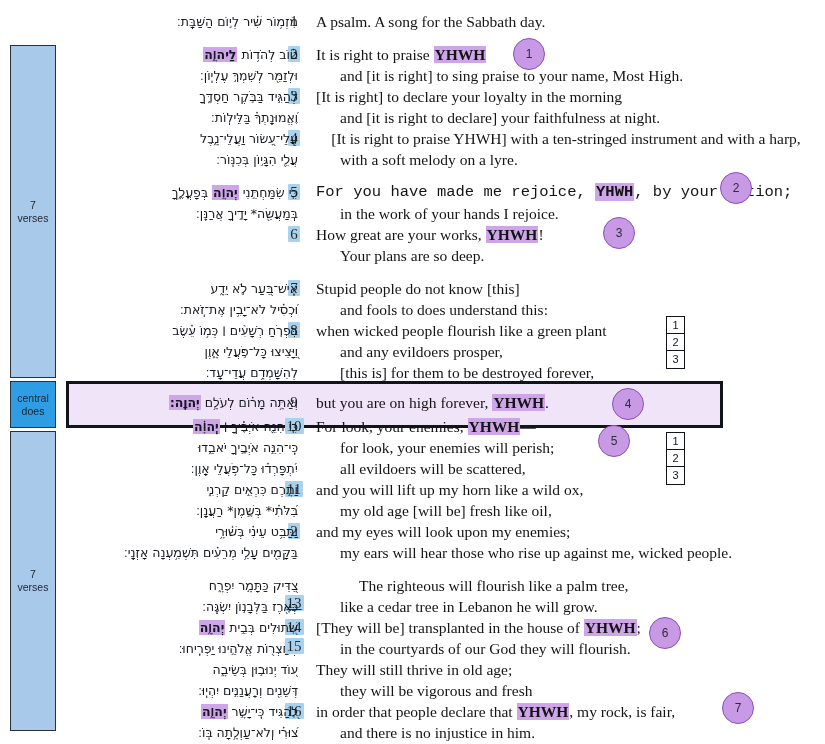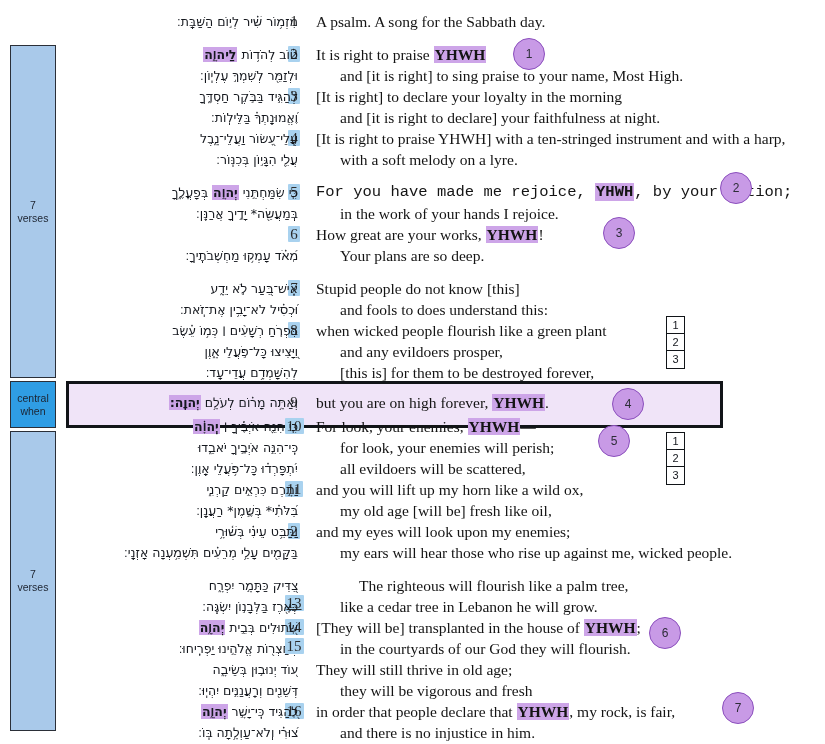--- a/index.html
+++ b/index.html
@@ -164,21 +164,21 @@
 
 <div id="sidebar">
 
   <div class="struct-bar light" style="top:45px;height:333px;">
     <span>7</span>
     <span>verses</span>
   </div>
 
   <div class="struct-bar dark" style="top:381px;height:47px;">
     <span>central</span>
-    <span>when</span>
+    <span>does</span>
   </div>
 
   <div class="struct-bar light" style="top:431px;height:300px;">
     <span>7</span>
     <span>verses</span>
   </div>
 
 </div>
 
 <div id="central-box"></div>
@@ -193,29 +193,28 @@
     <div class="eng" style="top: 44px;"><span>It is right to praise </span><span class="yhwh">YHWH</span></div>
     <div class="eng indent" style="top: 65px;"><span>and [it is right] to sing praise to your name, Most High.</span></div>
     <div class="vnum" style="top: 86px;"><span class="hl">3</span></div>
     <div class="heb" style="top: 86px;">לְהַגִּ֣יד בַּבֹּ֣קֶר חַסְדֶּ֑ךָ</div>
     <div class="heb" style="top: 107px;">וֶ֝אֱמוּנָֽתְךָ֗ בַּלֵּילֽוֹת׃</div>
     <div class="eng" style="top: 86px;"><span>[It is right] to declare your loyalty in the morning</span></div>
     <div class="eng indent" style="top: 107px;"><span>and [it is right to declare] your faithfulness at night.</span></div>
     <div class="vnum" style="top: 128px;"><span class="hl">4</span></div>
     <div class="heb" style="top: 128px;">עֲֽלֵי־עָ֭שׂוֹר וַעֲלֵי־נָ֑בֶל</div>
     <div class="heb" style="top: 149px;">עֲלֵ֖י הִגָּי֣וֹן בְּכִנּֽוֹר׃</div>
-    <div class="eng" style="top: 128px;"><span>[It is right to praise YHWH] with a ten-stringed instrument and with a harp,</span></div>
+    <div class="eng" style="top: 128px; text-align: center;"><span>[It is right to praise YHWH] with a ten-stringed instrument and with a harp,</span></div>
     <div class="eng indent" style="top: 149px;"><span>with a soft melody on a lyre.</span></div>
     <div class="vnum" style="top: 182px;"><span class="hl">5</span></div>
     <div class="heb" style="top: 182px;"><span>כִּ֤י שִׂמַּחְתַּ֣נִי </span><span class="yhwh-heb">יְהוָ֣ה</span><span> בְּפָעֳלֶ֑ךָ</span></div>
     <div class="heb" style="top: 203px;">בְּֽמַעֲשֵׂ֖ה* יָדֶ֣יךָ אֲרַנֵּֽן׃</div>
     <div class="eng" style="top: 182px; font-family: Liberation Mono, monospace;"><span>For you have made me rejoice, </span><span class="yhwh">YHWH</span><span>, by your action;</span></div>
     <div class="eng indent" style="top: 203px;"><span>in the work of your hands I rejoice.</span></div>
     <div class="vnum" style="top: 224px;"><span class="hl">6</span></div>
-    <div class="heb" style="top: 245px;">מְ֝אֹ֗ד עָמְק֥וּ מַחְשְׁבֹתֶֽיךָ׃</div>
     <div class="eng" style="top: 224px;"><span>How great are your works, </span><span class="yhwh">YHWH</span><span>!</span></div>
     <div class="eng indent" style="top: 245px;"><span>Your plans are so deep.</span></div>
     <div class="vnum" style="top: 278px;"><span class="hl">7</span></div>
     <div class="heb" style="top: 278px;">אִֽישׁ־בַּ֭עַר לֹ֣א יֵדָ֑ע</div>
     <div class="heb" style="top: 299px;">וּ֝כְסִ֗יל לֹא־יָבִ֥ין אֶת־זֹֽאת׃</div>
     <div class="eng" style="top: 278px;"><span>Stupid people do not know [this]</span></div>
     <div class="eng indent" style="top: 299px;"><span>and fools to does understand this:</span></div>
     <div class="vnum" style="top: 320px;"><span class="hl">8</span></div>
     <div class="heb" style="top: 320px;">בִּפְרֹ֤חַ רְשָׁעִ֨ים ׀ כְּמ֥וֹ עֵ֗שֶׂב</div>
     <div class="heb" style="top: 341px;">וַ֭יָּצִיצוּ כָּל־פֹּ֣עֲלֵי אָ֑וֶן</div>

